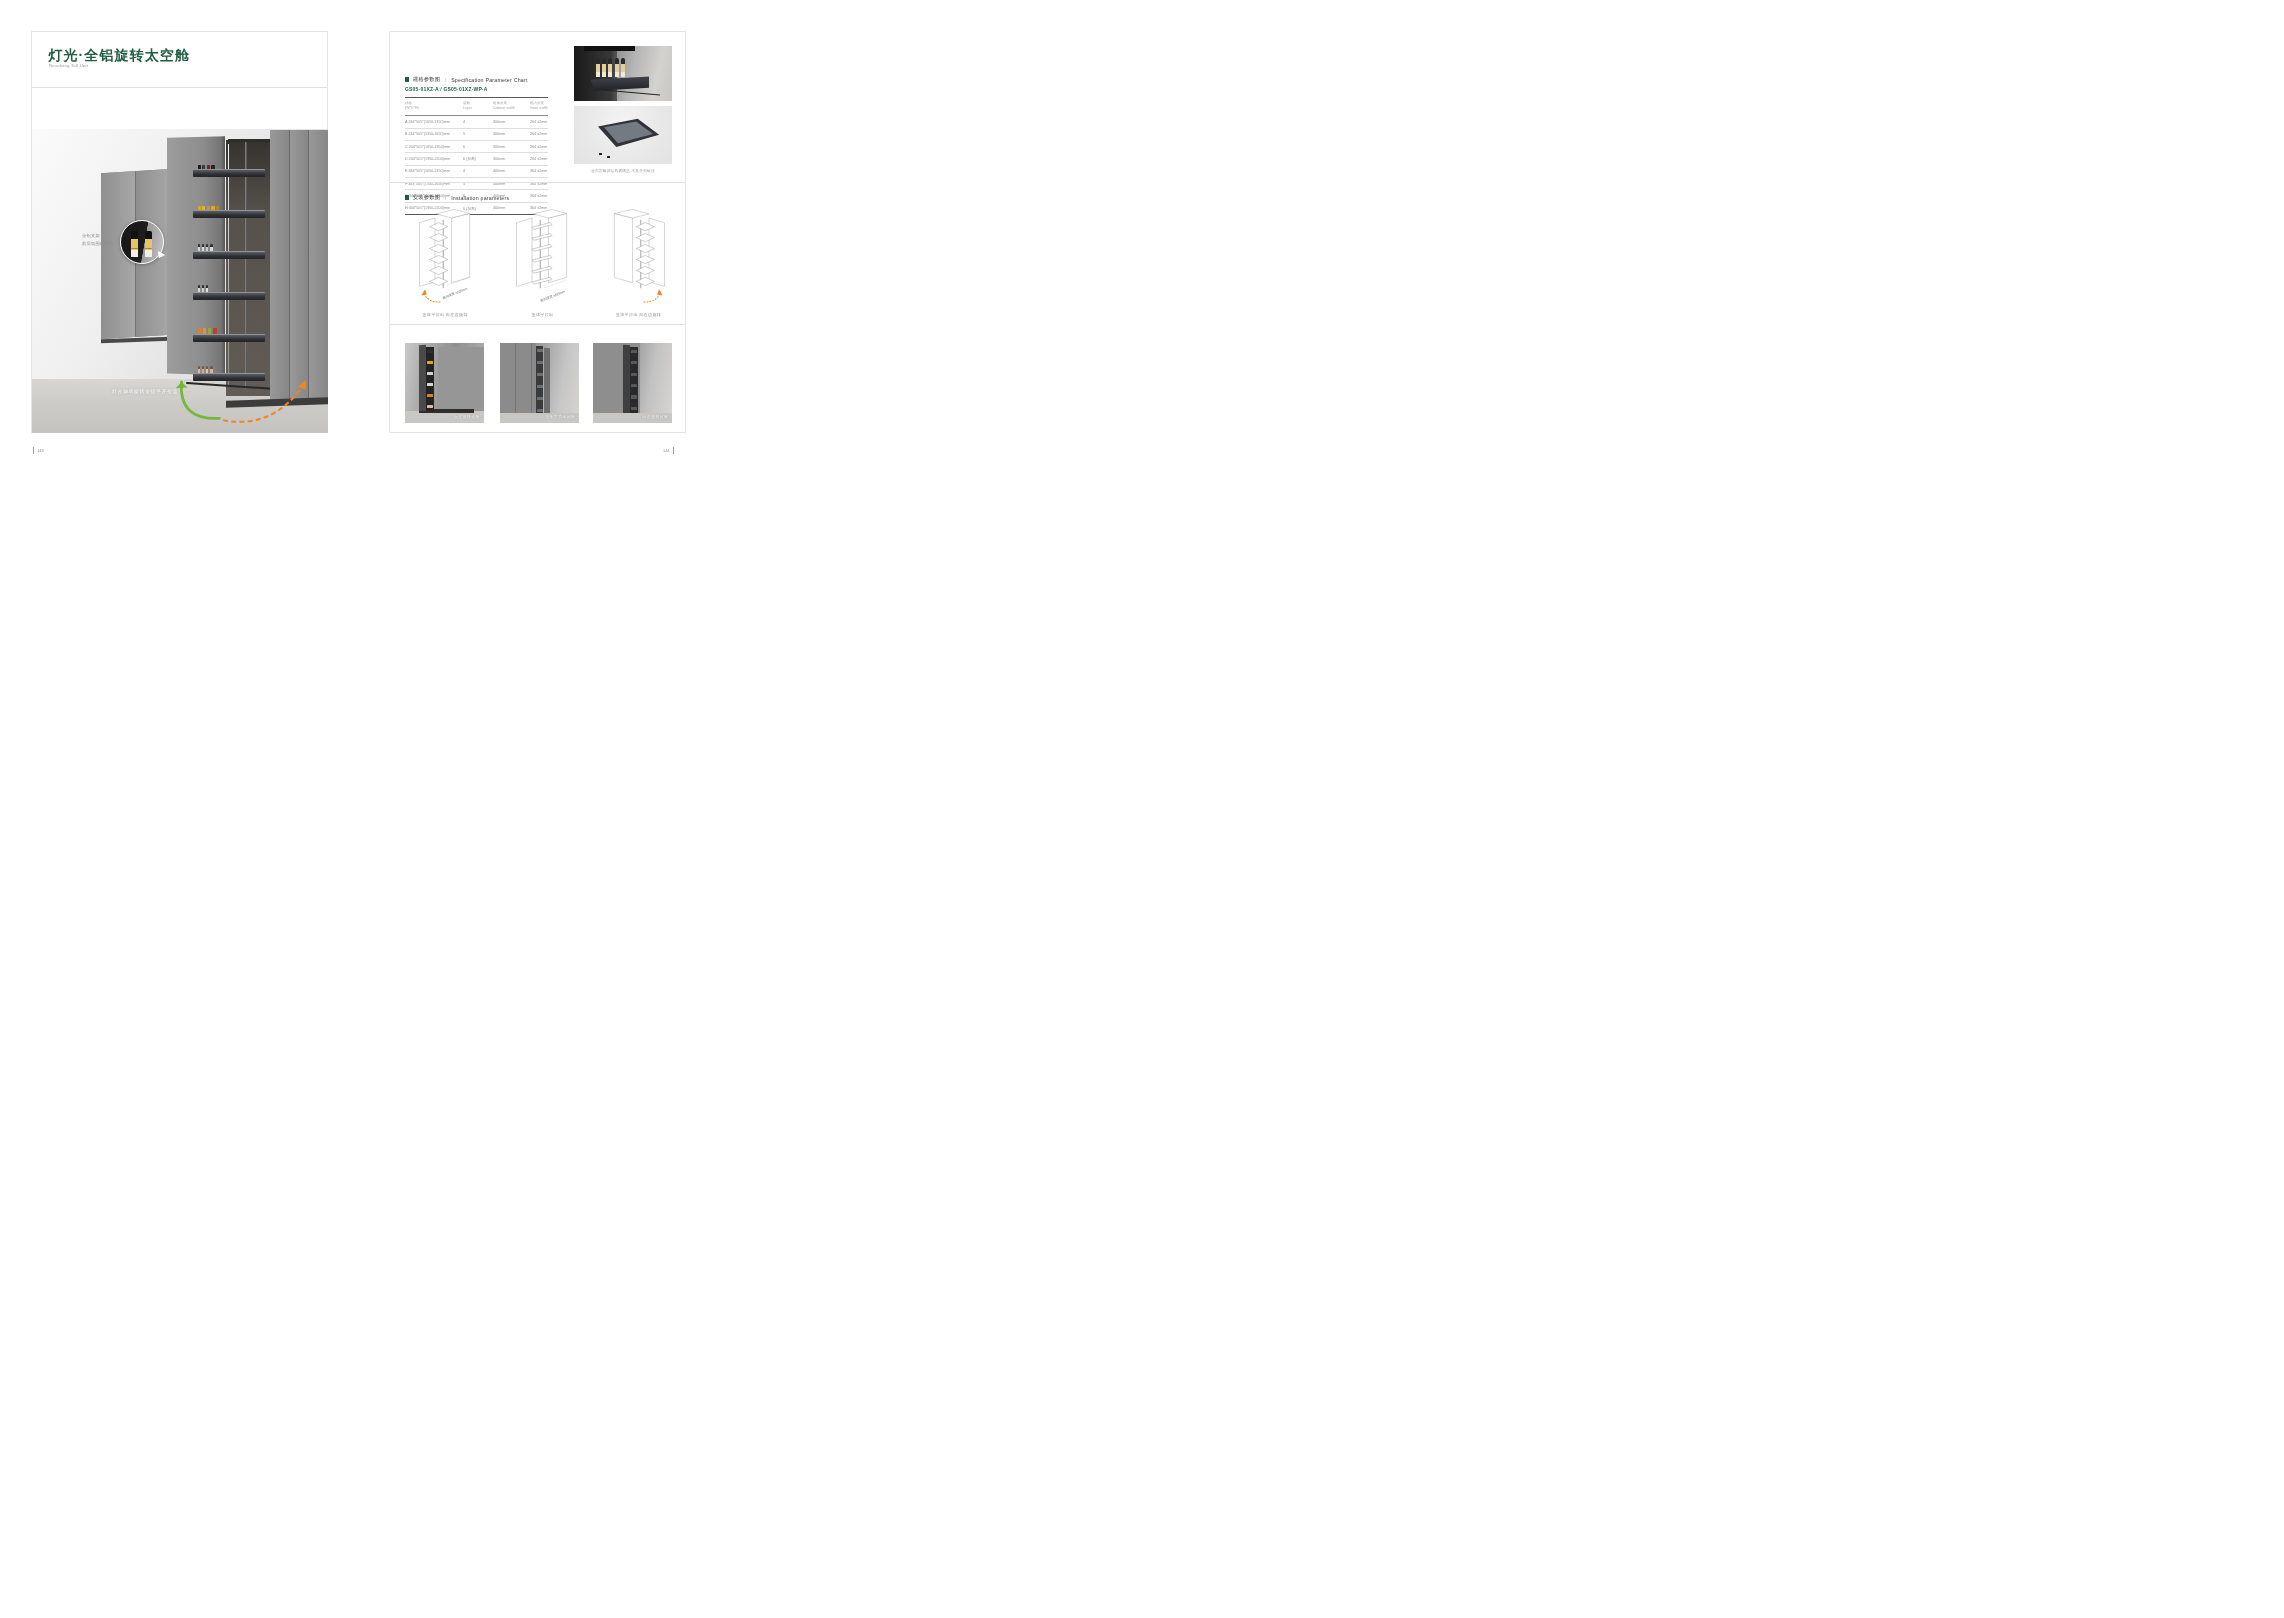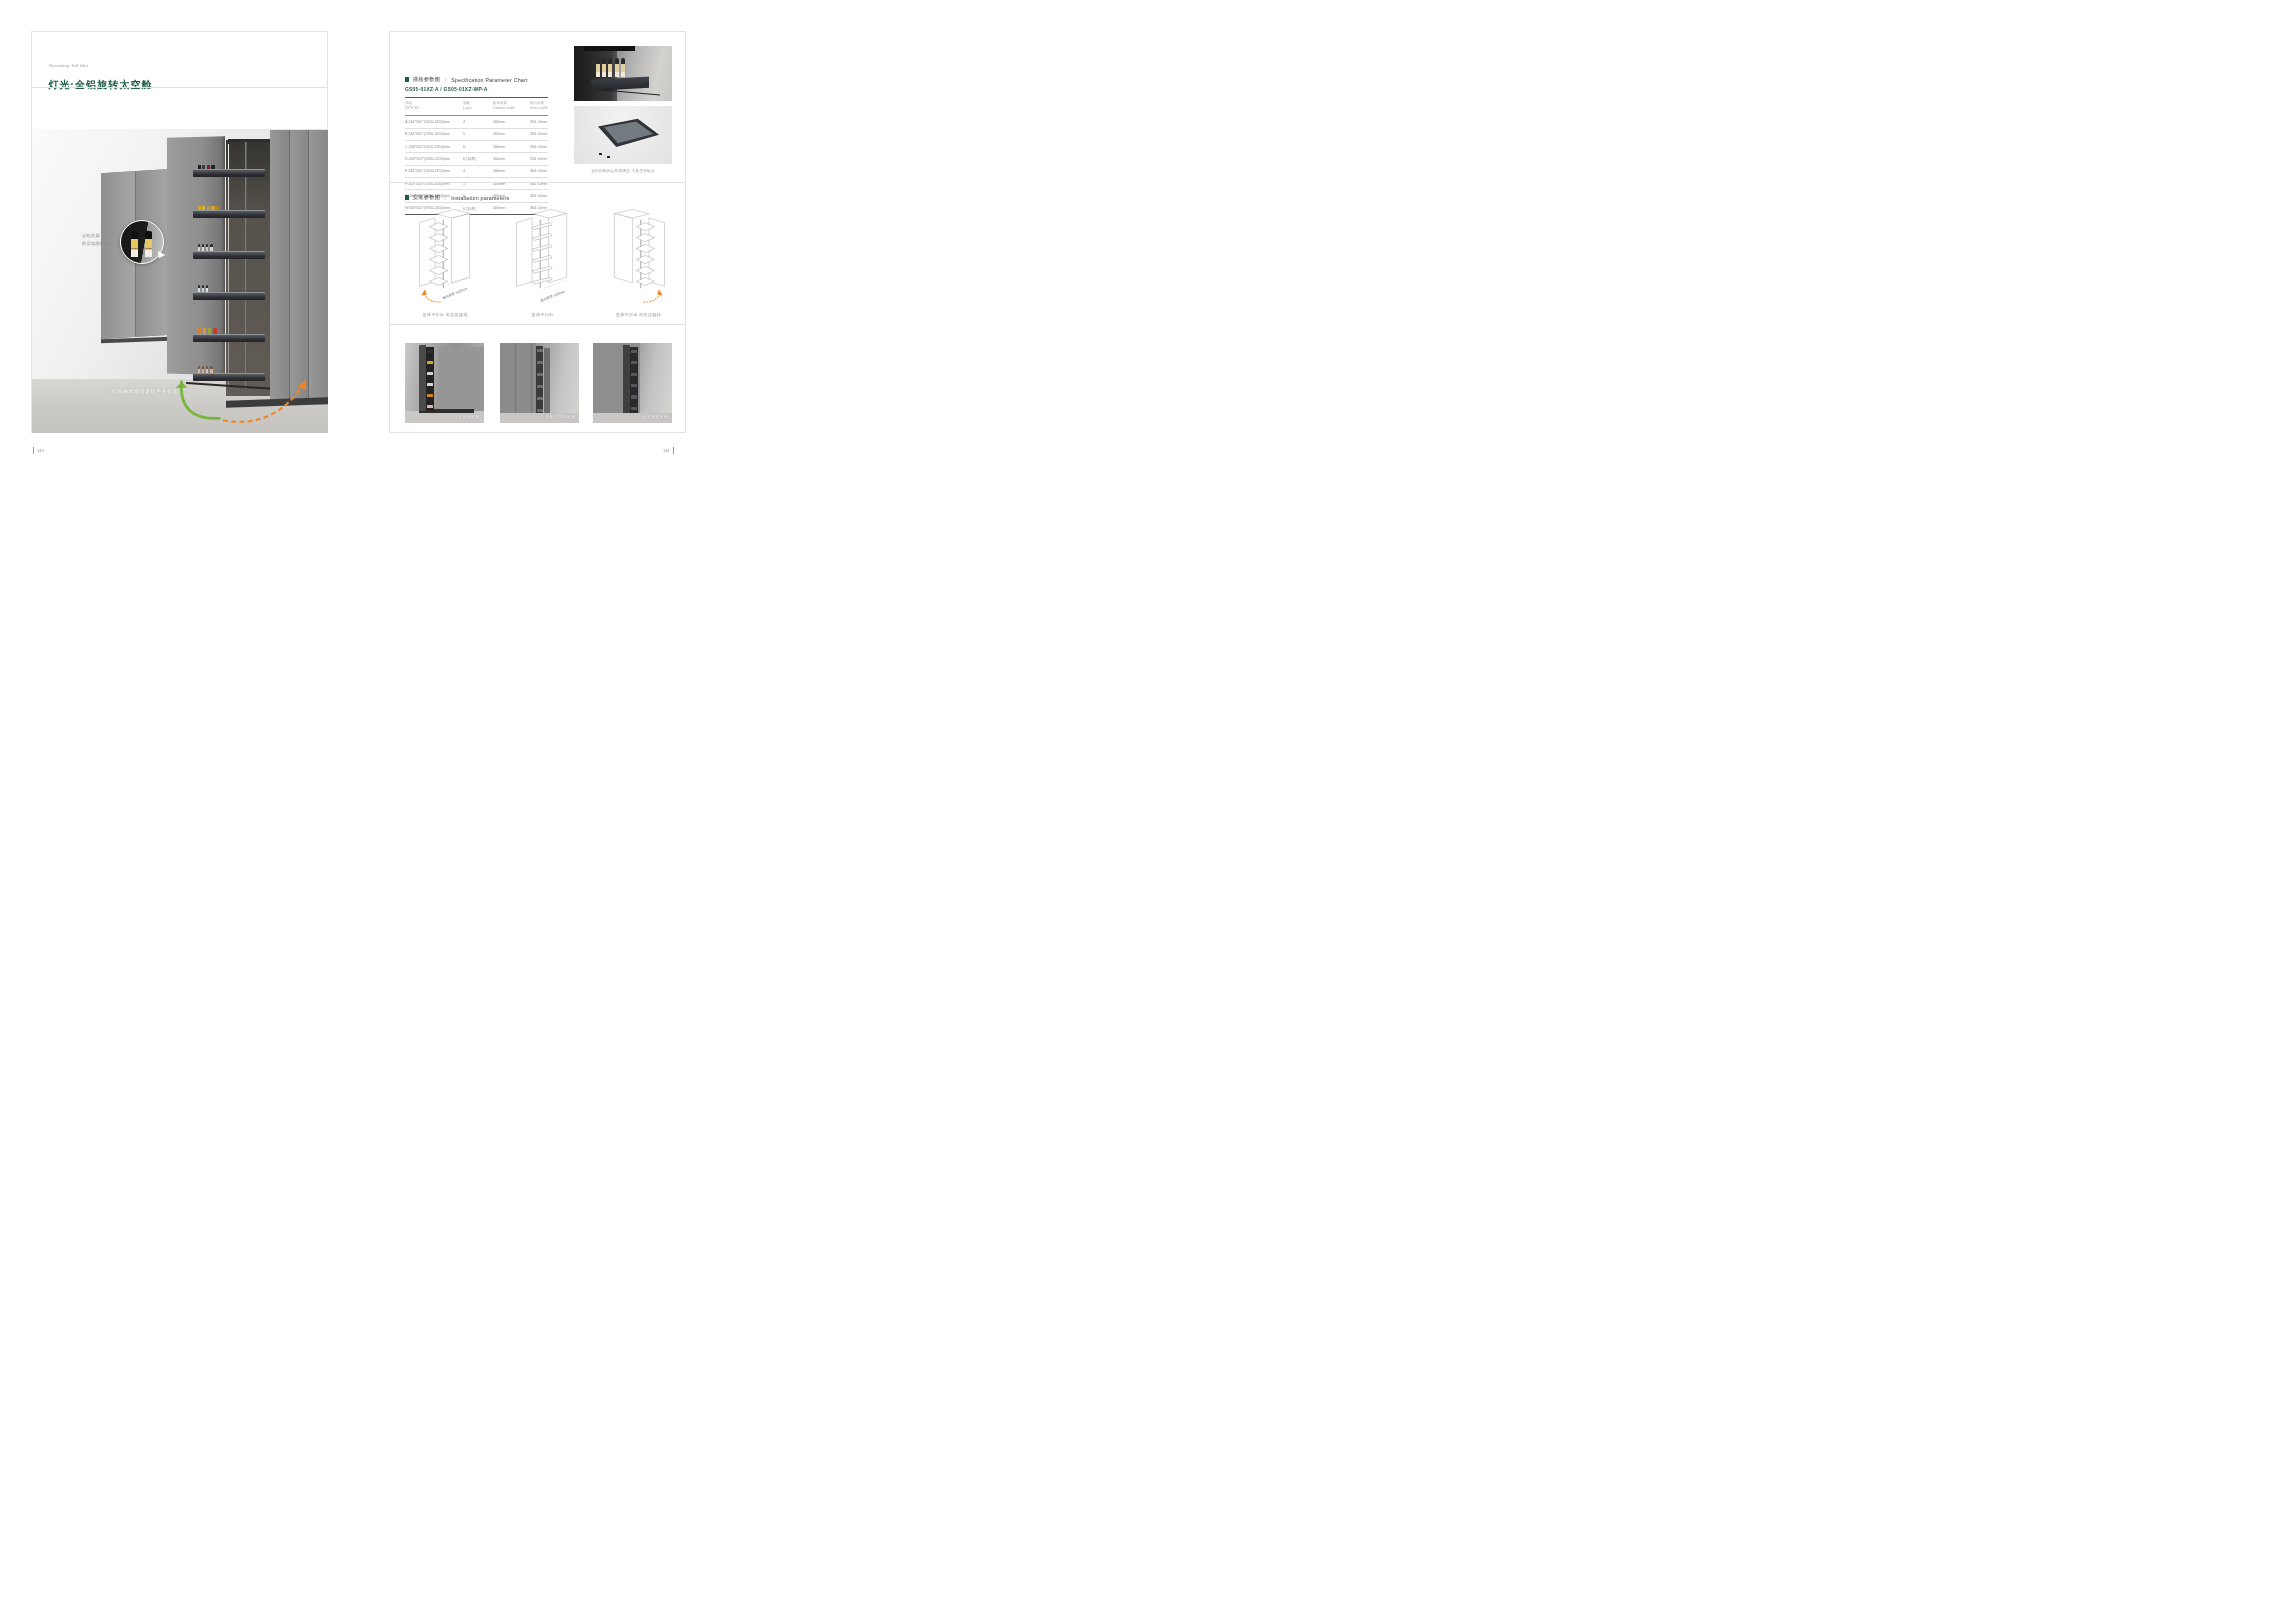--- a/index.html
+++ b/index.html
@@ -9,21 +9,21 @@
   #left-card{left:31px;}
   #right-card{left:389px;}
 
   
   .sec-head{position:absolute;display:flex;align-items:center;gap:4.1px;font-size:5.3px;color:#3c3c3c;letter-spacing:0.2px;}
   .green-sq{width:3.7px;height:5.5px;background:#1f5c41;flex:0 0 auto;}
   .slash{color:#b3b3b3;padding:0 0.5px;}
   .divider{position:absolute;left:0;width:100%;border-top:0.5px solid #e0e0e0;}
 
   
-  .lp-title{position:absolute;left:16.4px;top:14.6px;font-size:10px;font-weight:600;color:#2060442;color:#215e44;letter-spacing:1.1px;margin-top:31px;}
+  .lp-title{position:absolute;left:16.4px;top:14.6px;font-size:14px;font-weight:600;color:#2060442;color:#215e44;letter-spacing:1.1px;}
   .lp-sub{position:absolute;left:17px;top:31px;font-size:4.3px;color:#9a9a9a;letter-spacing:0.2px;}
   .lp-bullet{position:absolute;font-size:4.1px;color:#8f8f8f;letter-spacing:0.1px;display:flex;align-items:center;gap:2.3px;}
   .dot{width:1.4px;height:1.4px;border-radius:50%;background:#2f5d45;flex:0 0 auto;}
 
   #lp-photo{position:absolute;left:0px;top:97px;width:296px;height:304px;overflow:hidden;
             background:linear-gradient(118deg,#fbfbfb 0%,#efefef 38%,#dddddd 72%,#d2d2d2 100%);}
   .floor{position:absolute;left:0;bottom:0;width:100%;height:54px;
          background:linear-gradient(180deg,#d8d6d2 0%,#cbc9c5 55%,#c6c4c0 100%);}
   .cab-left{position:absolute;left:69px;top:40px;width:69px;height:170px;display:flex;gap:0.9px;background:#747474;
             clip-path:polygon(0 2.5%,100% 0,100% 97.5%,0 100%);}

